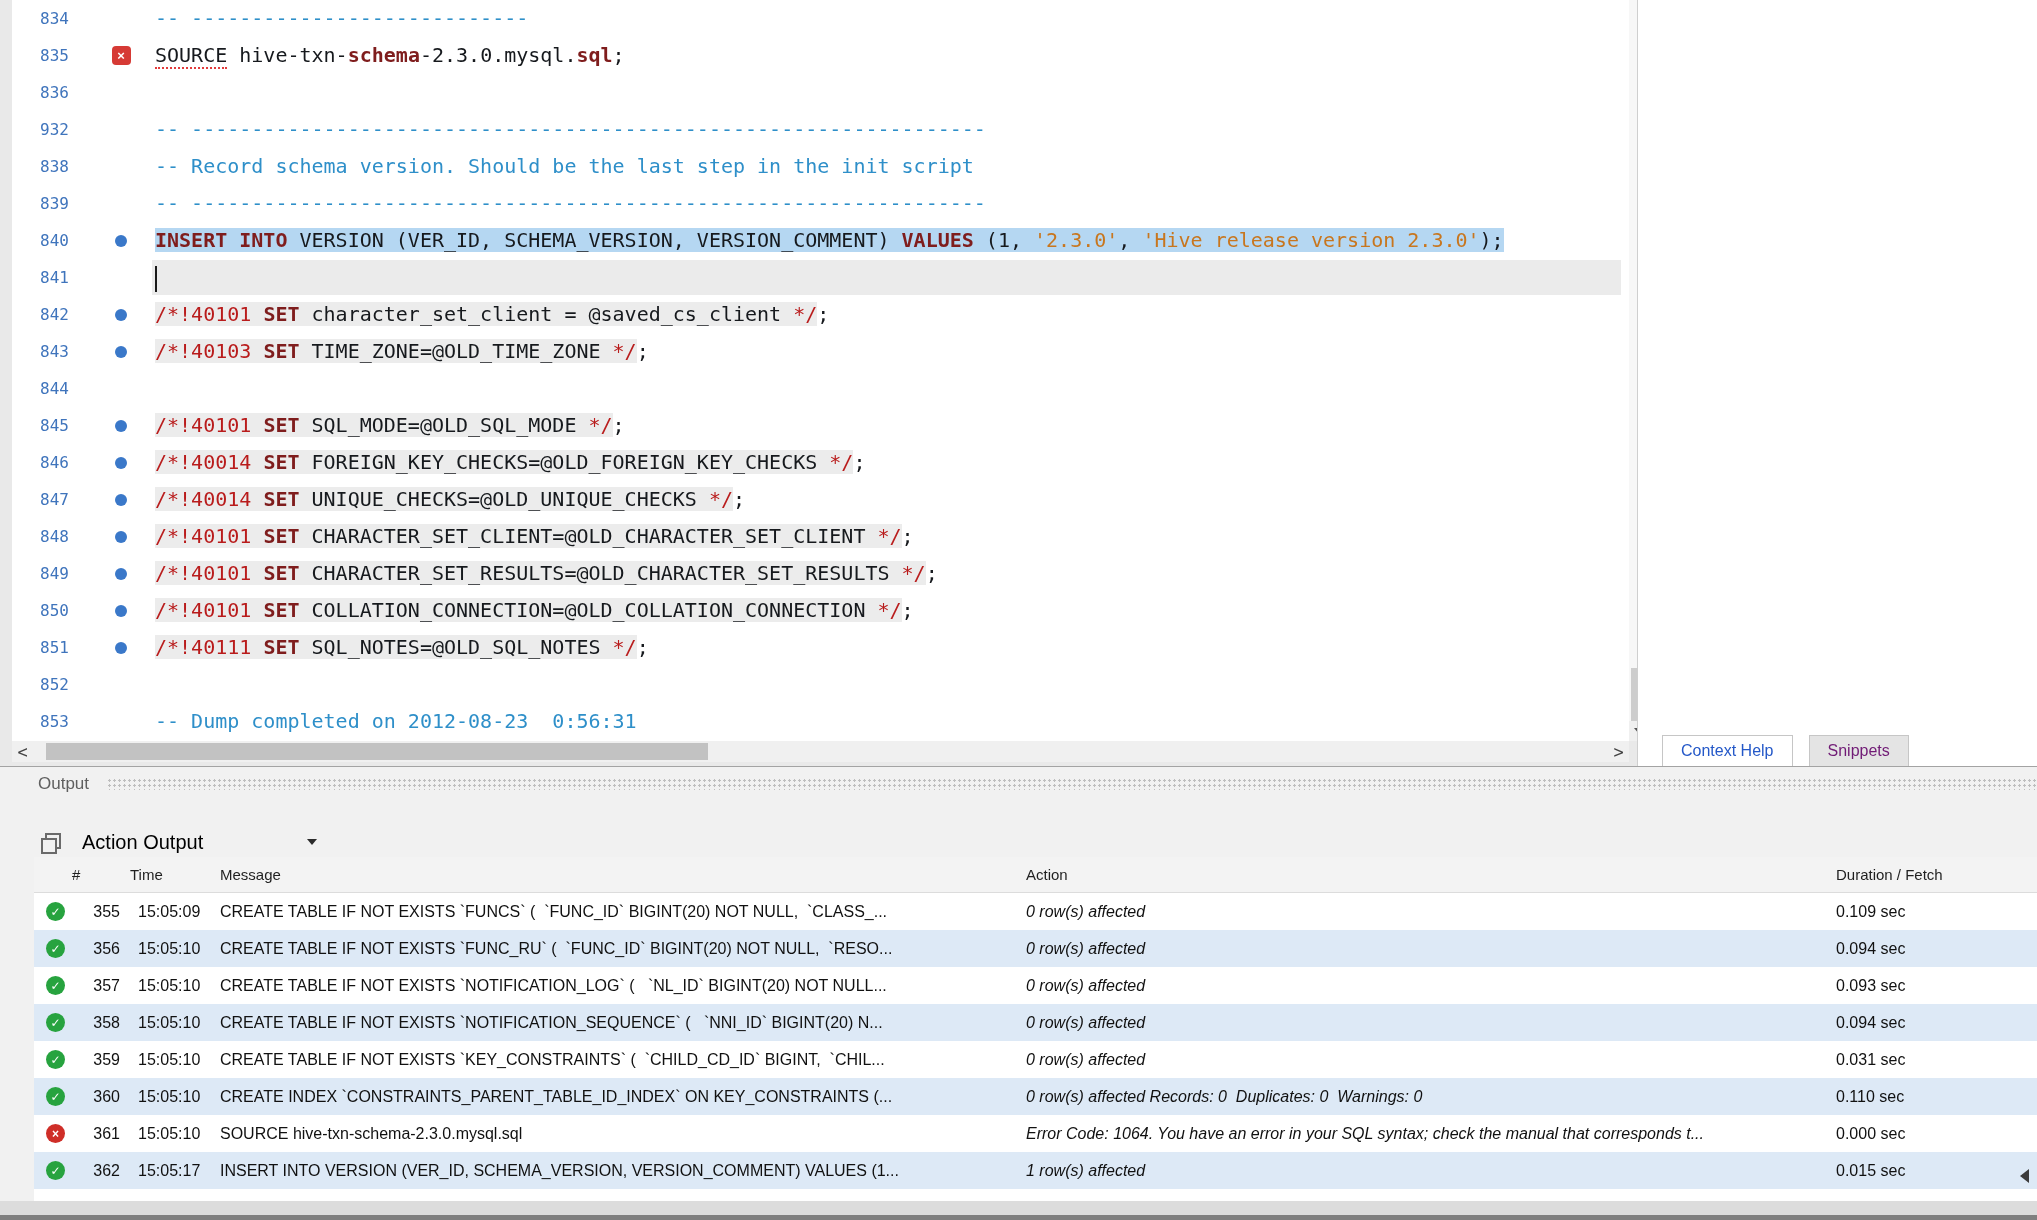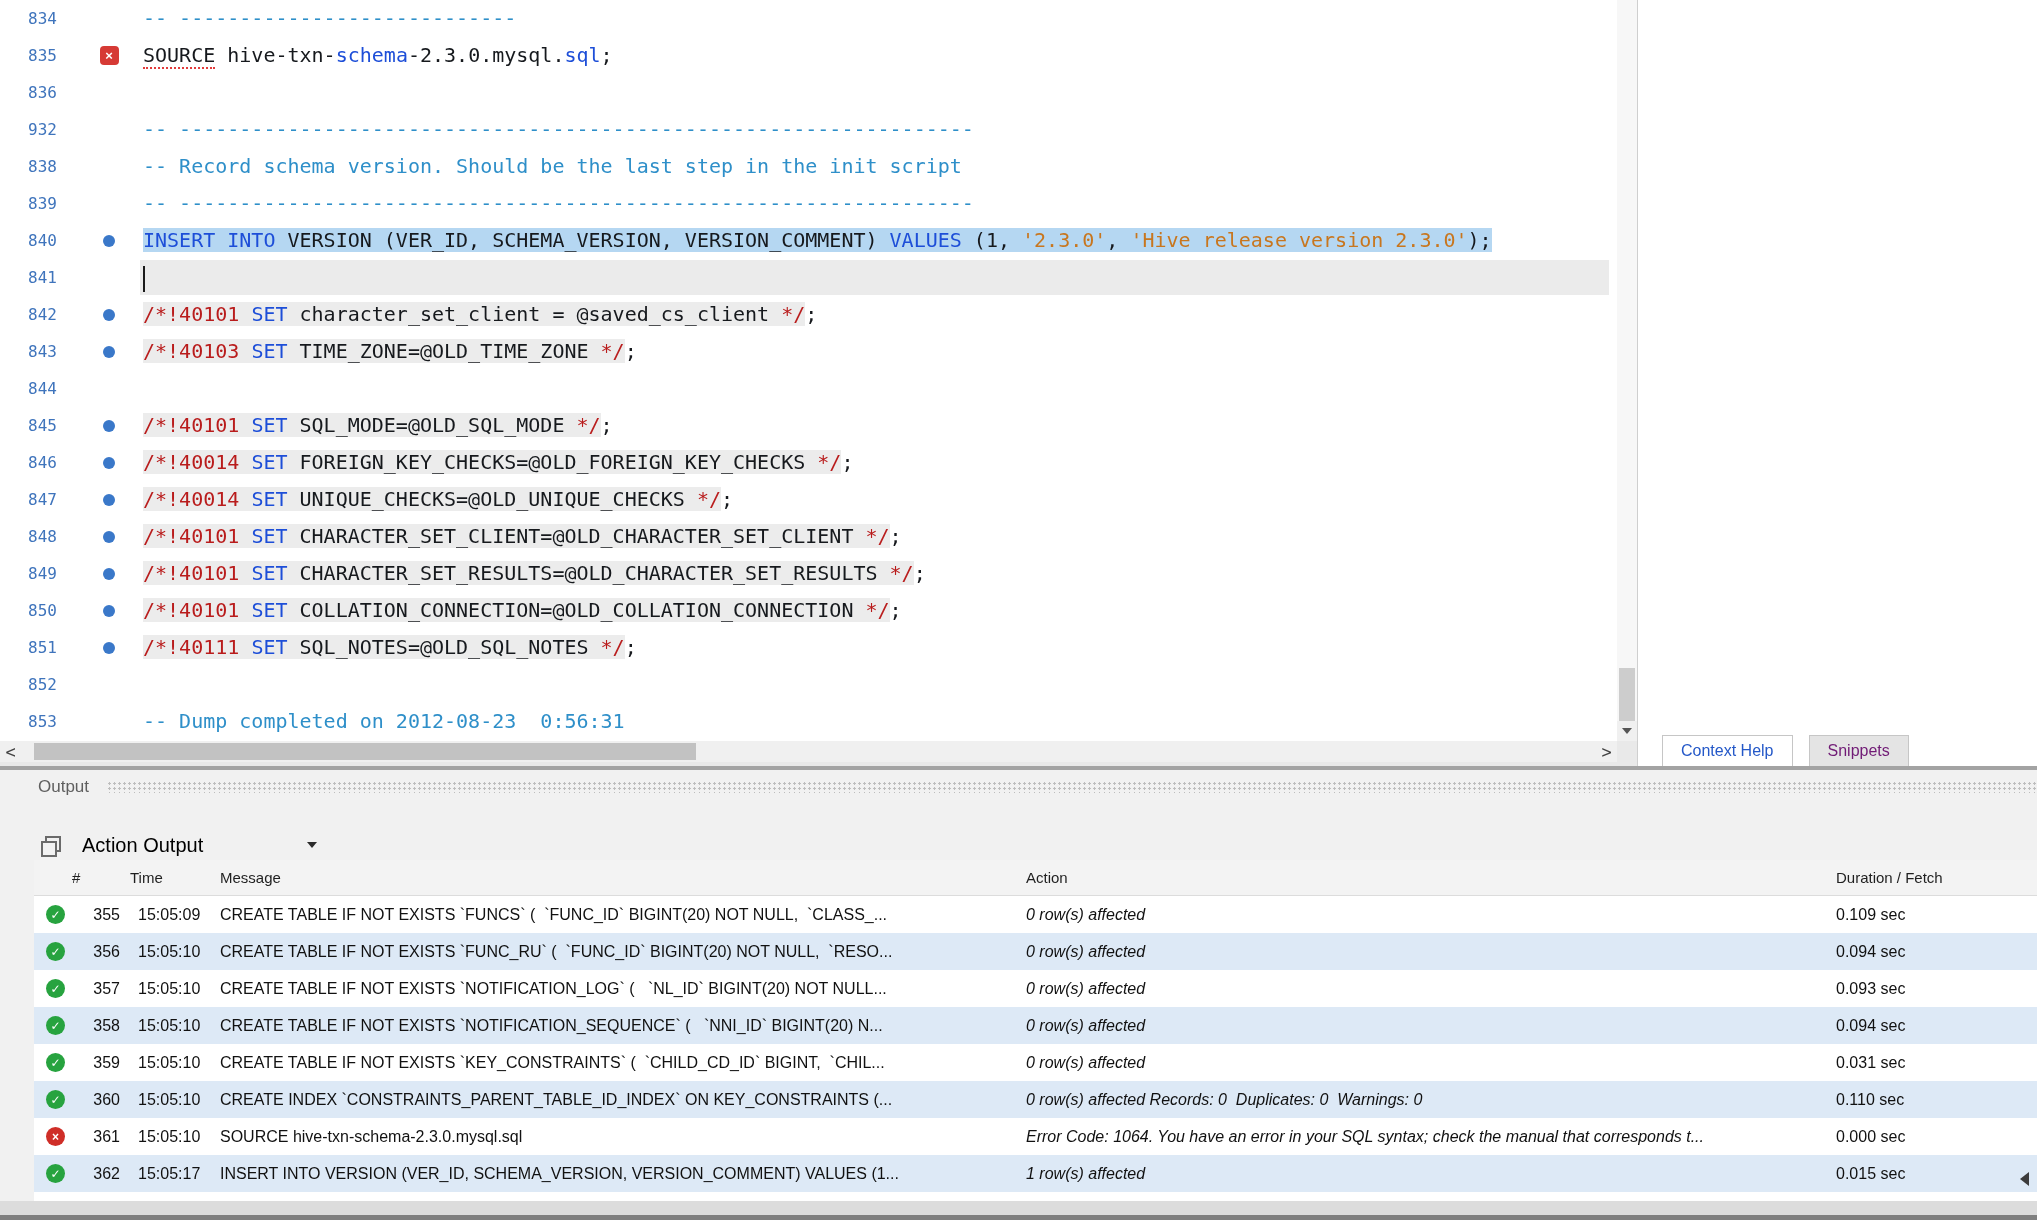--- a/index.html
+++ b/index.html
@@ -1,34 +1,34 @@
 <!DOCTYPE html>
 <html><head>
 <meta charset="utf-8">
 <style>
   * { margin:0; padding:0; box-sizing:border-box; }
   html,body { width:2037px; height:1220px; overflow:hidden; background:#e9e9e9;
               font-family:"Liberation Sans","DejaVu Sans",sans-serif; }
   .screen { position:relative; width:2037px; height:1220px; background:#e9e9e9; overflow:hidden; }
 
   
-  .editor-pane { position:absolute; left:0; top:0; width:1637px; height:762px; background:#fff; }
+  .editor-pane { position:absolute; left:12px; top:0; width:1637px; height:762px; background:#fff; }
   .code-lines { position:absolute; left:0; top:0; width:1617px; height:740px; overflow:hidden; background:#fff; }
   .code-line { position:relative; height:37px; display:flex; align-items:center; }
   .linehl { position:absolute; left:140px; right:8px; top:1px; bottom:1px; background:#ebebeb; z-index:0; }
   .ln { position:relative; z-index:1; width:75px; flex:0 0 75px; text-align:right; padding-right:18px;
         font-family:"DejaVu Sans Mono",monospace; font-size:16px; color:#3f74bc; }
   .mk { position:relative; z-index:1; width:68px; flex:0 0 68px; display:flex; align-items:center; justify-content:center; }
   .dot { width:12px; height:12px; border-radius:50%; background:#3a78c9; }
   .errico { width:19px; height:19px; border-radius:4px; background:#d63a35; color:#fff; font-size:13px; font-weight:bold;
             display:flex; align-items:center; justify-content:center; line-height:1; }
   .codetext { position:relative; z-index:1; white-space:pre; font-family:"DejaVu Sans Mono",monospace;
               font-size:20px; line-height:37px; color:#16191d; }
   .pl { color:#16191d; }
-  .kw { color:#1d4ed8; font-weight:normal; }
+  .kw { color:#7f1d1d; font-weight:bold; }
   .cmt { color:#2e8fc9; }
   .str { color:#c8761e; }
   .ver { color:#b91c1c; }
   .hb { background:#ececec; }
   .sq { border-bottom:2px dotted #e23b3b; }
   .seltext { background:#b5d7f2; }
   .caret { display:inline-block; width:2px; height:26px; background:#1a1a1a; vertical-align:middle; }
 
   
   .editor-vscroll { position:absolute; left:1617px; top:0; width:20px; height:741px; background:#f7f7f7; }
@@ -51,21 +51,21 @@
   .right-pane { position:absolute; left:1637px; top:0; width:400px; height:766px; background:#fff;
                 border-left:1px solid #cfcfcf; }
   .right-tabs { position:absolute; left:0; bottom:0; right:0; height:31px; display:flex; padding-left:24px; gap:16px; }
   .rtab { height:31px; padding:0 18px; display:flex; align-items:center; font-size:16px;
           border:1px solid #c6c6c6; border-bottom:none; }
   .rtab.active { background:#fff; color:#2458c8; }
   .rtab.inactive { background:#e4e4e4; color:#701a75; }
 
   
   .output-pane { position:absolute; left:0; top:766px; width:2037px; height:454px; background:#f1f1f1;
-                 border-top:4px solid #a3a3a3; }
+                 border-top:1px solid #a3a3a3; }
   .output-header { position:absolute; left:0; top:0; width:100%; height:34px; display:flex; align-items:center;
                    padding-left:38px; }
   .output-title { font-size:17px; color:#5f5f5f; }
   .dots { flex:1; height:12px; margin-left:18px;
           background-image:radial-gradient(circle,#bdbdbd 1.1px,rgba(0,0,0,0) 1.3px); background-size:5px 5px; }
   .output-toolbar { position:absolute; left:0; top:52px; height:46px; display:flex; align-items:center; padding-left:40px; }
   .copyico { position:relative; width:20px; height:20px; }
   .copyico::after { content:""; position:absolute; left:5px; top:1px; width:12px; height:12px; border:2px solid #6a6a6a; background:#f1f1f1; }
   .copyico::before { content:""; position:absolute; left:1px; top:6px; width:12px; height:12px; border:2px solid #6a6a6a; background:#f1f1f1; z-index:1; }
   .combo { margin-left:22px; width:235px; display:flex; align-items:center; justify-content:space-between; }

